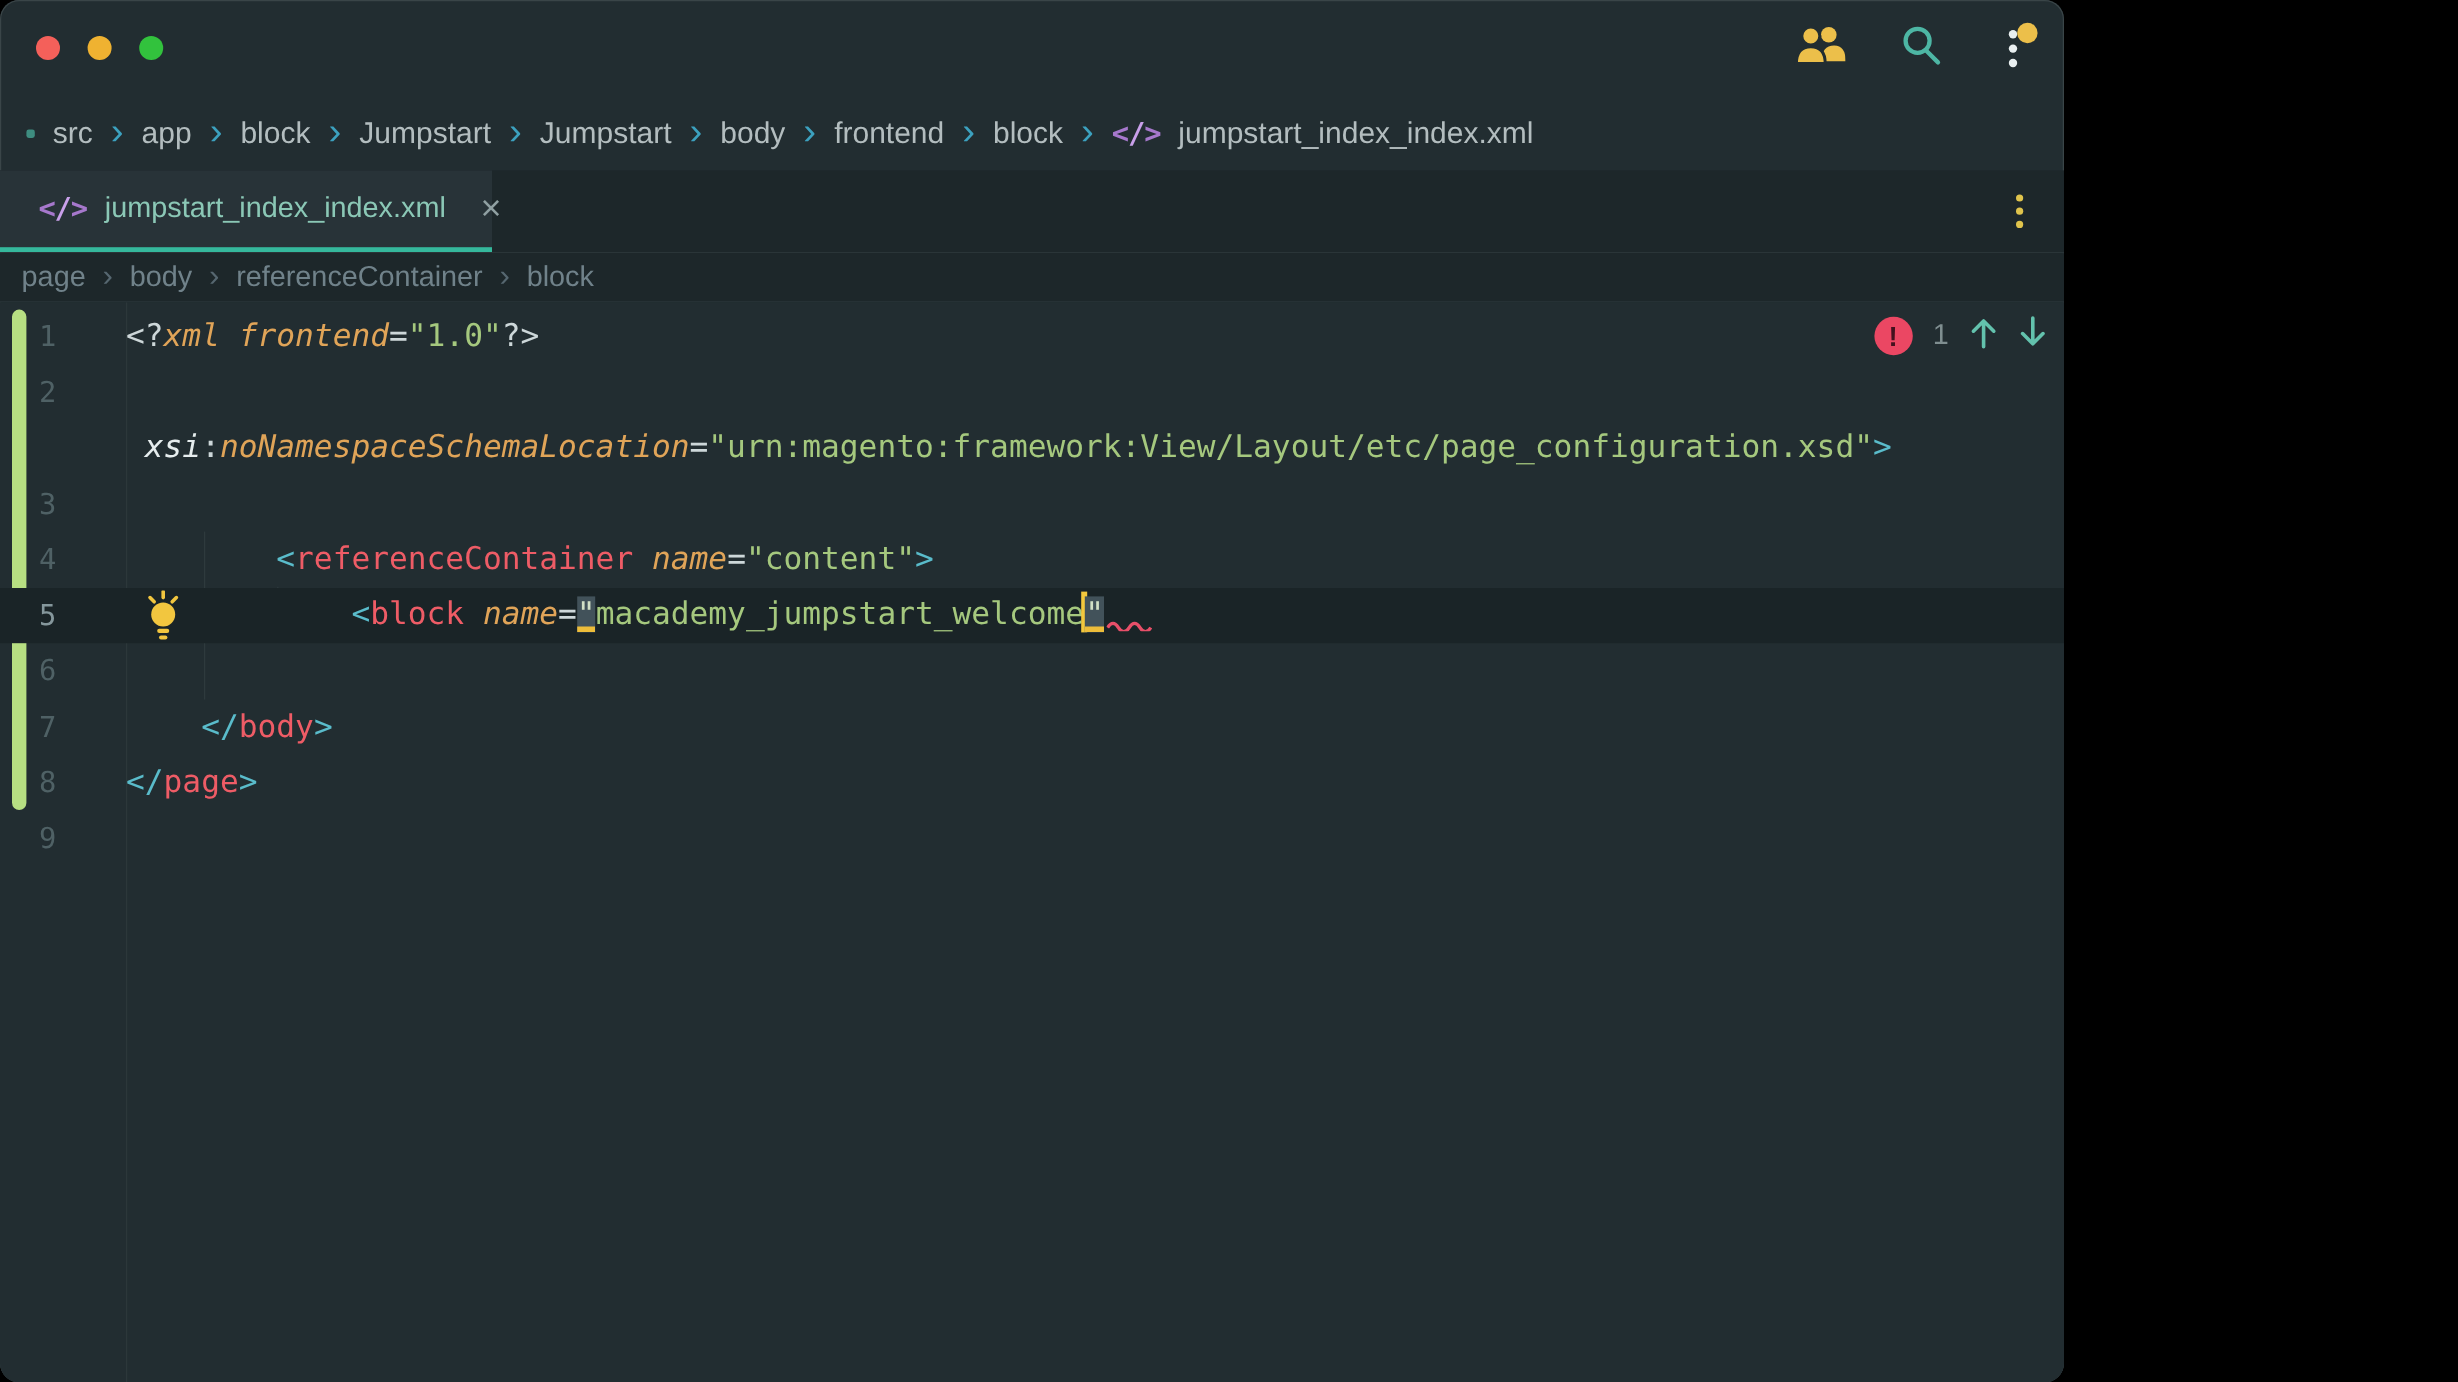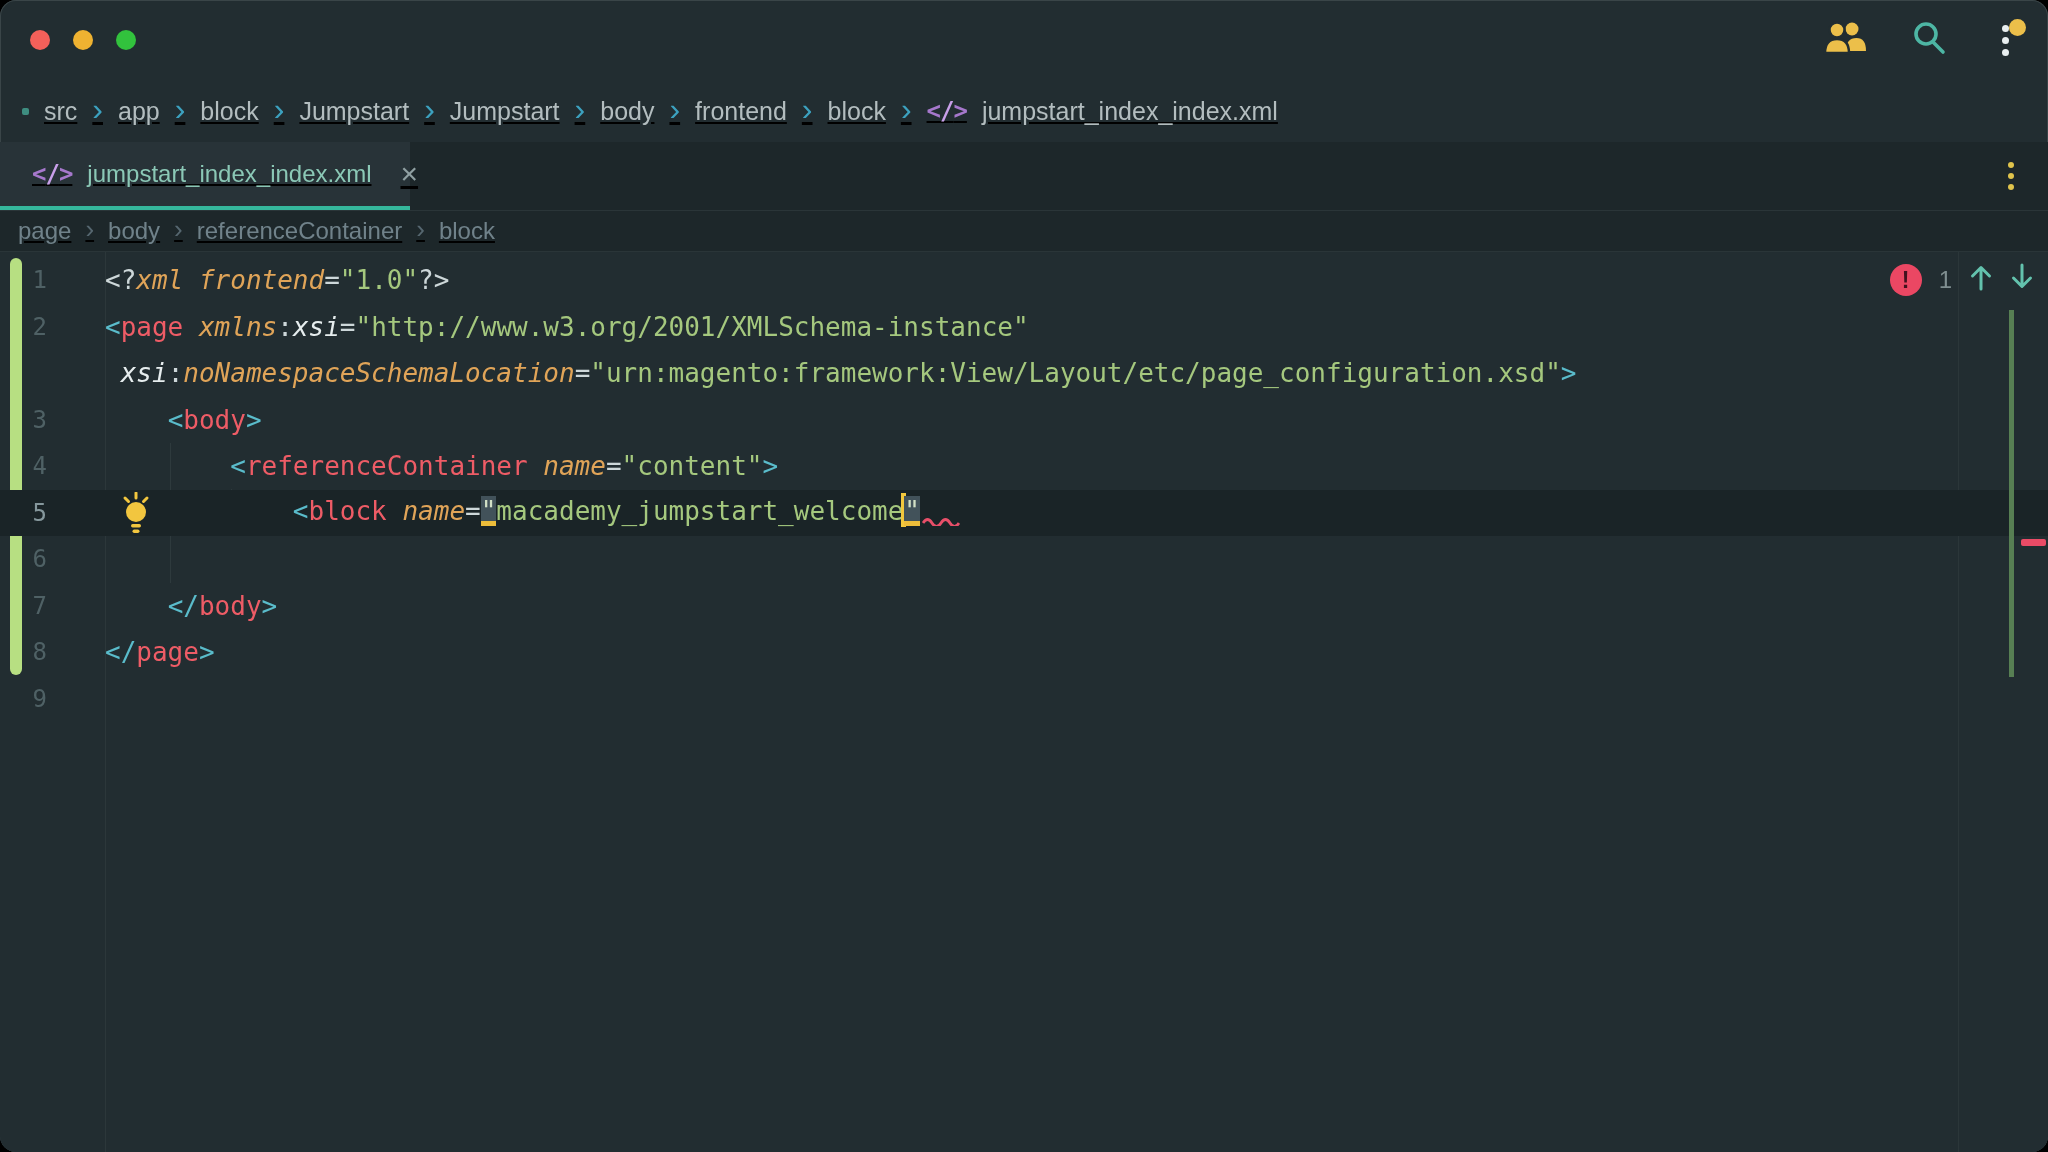--- a/index.html
+++ b/index.html
@@ -1,18 +1,18 @@
 <!DOCTYPE html>
 <html><head>
 <meta charset="utf-8">
 <style>
   html,body{margin:0;padding:0;background:#000;}
   body{width:2048px;height:1152px;overflow:hidden;font-family:"Liberation Sans",sans-serif;}
-  .window{position:relative;width:2048px;height:1152px;background:#222d31;border-radius:16px;
-    overflow:hidden;box-shadow:inset 0 0 0 1px #3a4548;text-decoration:underline;}
+  .window{position:relative;width:1720px;height:1152px;background:#222d31;border-radius:16px;
+    overflow:hidden;box-shadow:inset 0 0 0 1px #3a4548;}
   
   .titlebar{height:80px;display:flex;align-items:center;justify-content:space-between;padding:0 30px;}
   .traffic{display:flex;gap:23px;}
   .tl{width:20px;height:20px;border-radius:50%;}
   .tl.red{background:#f4605a}.tl.yel{background:#efb231}.tl.grn{background:#32c23d}
   .tb-icons{display:flex;align-items:center;gap:44px;}
   .kebab{position:relative;width:26px;height:46px;display:flex;flex-direction:column;justify-content:center;align-items:center;gap:5px;}
   .kebab i{width:7px;height:7px;border-radius:50%;background:#e9eff0;display:block;}
   .kebab .badge{position:absolute;top:2px;right:-8px;width:17px;height:17px;border-radius:50%;background:#ecbf4a;}
   
@@ -155,29 +155,27 @@
     <div class="indent-g2"></div>
     <div class="margin-guide"></div>
 
     <div class="rows">
         <div class="row">
           <div class="gut"><span class="ln">1</span></div>
           <div class="code"><span class="p">&lt;?</span><span class="ai">xml </span><span class="ai">frontend</span><span class="p">=</span><span class="s">"1.0"</span><span class="p">?&gt;</span></div>
         </div>
         <div class="row">
           <div class="gut"><span class="ln">2</span></div>
-          <div class="code"><span class="b">&lt;</span><span class="tag">page </span><span class="ai">xmlns</span><span class="p">:</span><span class="wi">xsi</span><span class="p">=</span><span class="s">"http://www.w3.org/2001/XMLSchema-instance"</span></div>
         </div>
         <div class="row">
           <div class="gut"><span class="ln"></span></div>
           <div class="code"><span class="p"> </span><span class="wi">xsi</span><span class="p">:</span><span class="ai">noNamespaceSchemaLocation</span><span class="p">=</span><span class="s">"urn:magento:framework:View/Layout/etc/page_configuration.xsd"</span><span class="b">&gt;</span></div>
         </div>
         <div class="row">
           <div class="gut"><span class="ln">3</span></div>
-          <div class="code"><span class="p">    </span><span class="b">&lt;</span><span class="tag">body</span><span class="b">&gt;</span></div>
         </div>
         <div class="row">
           <div class="gut"><span class="ln">4</span></div>
           <div class="code"><span class="p">        </span><span class="b">&lt;</span><span class="tag">referenceContainer </span><span class="ai">name</span><span class="p">=</span><span class="s">"content"</span><span class="b">&gt;</span></div>
         </div>
         <div class="row current">
           <div class="gut"><span class="ln">5</span></div>
           <div class="code"><span class="p">            </span><span class="b">&lt;</span><span class="tag">block </span><span class="ai">name</span><span class="p">=</span><span class="qh">"</span><span class="s">macademy_jumpstart_welcome</span><span class="caret"></span><span class="qh">"</span><span class="squig"><svg width="38" height="12" viewBox="0 0 38 12">
                 <path d="M1 9 Q 5.5 2 10 9 T 19 9 T 28 9 T 37 9" fill="none" stroke="#e84f69" stroke-width="2.8"></path>
               </svg></span></div>

